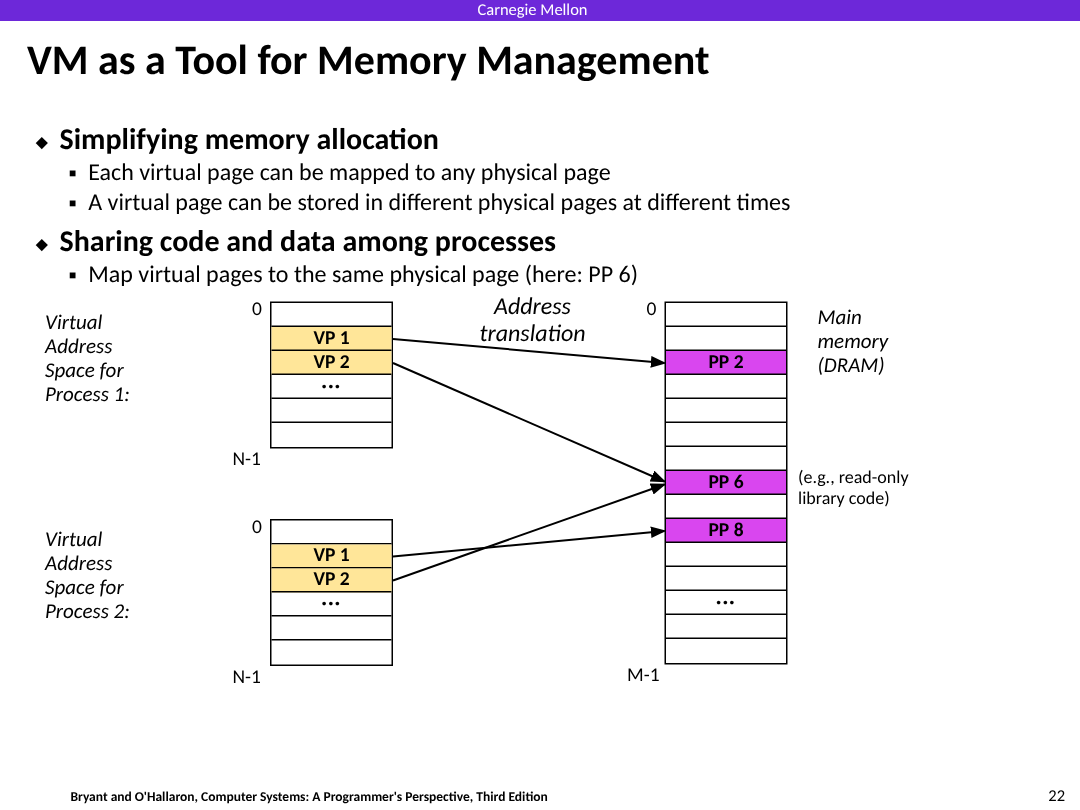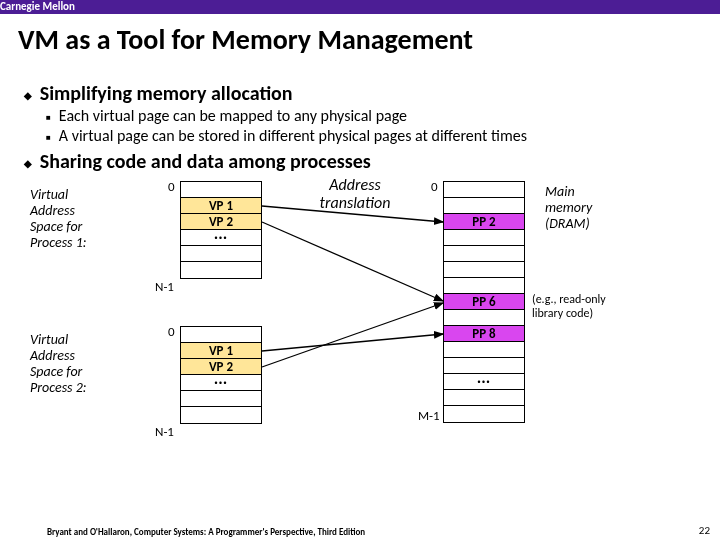--- a/index.html
+++ b/index.html
@@ -5,23 +5,23 @@
   * { box-sizing: border-box; margin: 0; padding: 0; }
   body {
     width: 720px; height: 540px;
     background: #fff;
     font-family: Calibri, Arial, sans-serif;
     color: #000;
     position: relative;
     overflow: hidden;
   }
   .topbar {
-    height: 14px; background: #4c1d95;
-    text-align: left; color: #fff;
-    font-weight: bold; font-size: 11px;
+    height: 14px; background: #6d28d9;
+    text-align: center; color: #fff;
+    font-weight: normal; font-size: 11px;
     padding-right: 10px; line-height: 14px;
   }
   .title {
     font-size: 28px; font-weight: bold;
     margin: 8px 0 24px 18px;
   }
   .content { margin-left: 24px; }
   .h1 { font-size: 20px; font-weight: bold; margin-top: 4px; }
   .h1::before { content: "◆"; font-size: 10px; margin-right: 8px; vertical-align: middle; }
   .sub { margin-left: 22px; font-size: 16px; margin-top: 1px; }
@@ -62,20 +62,21 @@
   <span>Carnegie Mellon</span>
 </div>
 
 <div class="title">VM as a Tool for Memory Management</div>
 
 <div class="content">
   <div class="h1">Simplifying memory allocation</div>
   <div class="sub">Each virtual page can be mapped to any physical page</div>
   <div class="sub">A virtual page can be stored in different physical pages at different times</div>
   <div class="h1">Sharing code and data among processes</div>
+  <div class="sub">Map virtual pages to the same physical page (here: PP 6)</div>
 </div>
 
 <div class="diagram">
 
   <div class="label" style="left:30px; top:8px; white-space:pre-line;">Virtual
 Address
 Space for
 Process 1:</div>
 
   <div class="smalltxt" style="left:168px; top:0;">0</div>
@@ -103,21 +104,21 @@
     <div class="row"></div>
     <div class="row pp">PP 6</div>
     <div class="row"></div>
     <div class="row pp">PP 8</div>
     <div class="row"></div>
     <div class="row"></div>
     <div class="row dots">···</div>
     <div class="row"></div>
     <div class="row"></div>
   </div>
-  <div class="smalltxt" style="left:418px; top:229px;">M-1</div>
+  <div class="smalltxt" style="left:418px; top:244px;">M-1</div>
 
   <div class="label" style="left:545px; top:5px; white-space:pre-line;">Main
 memory
 (DRAM)</div>
 
   <div class="smalltxt" style="left:532px; top:113px; white-space:pre-line; font-size:12px;">(e.g., read-only
 library code)</div>
 
   <div class="label" style="left:30px; top:153px; white-space:pre-line;">Virtual
 Address

